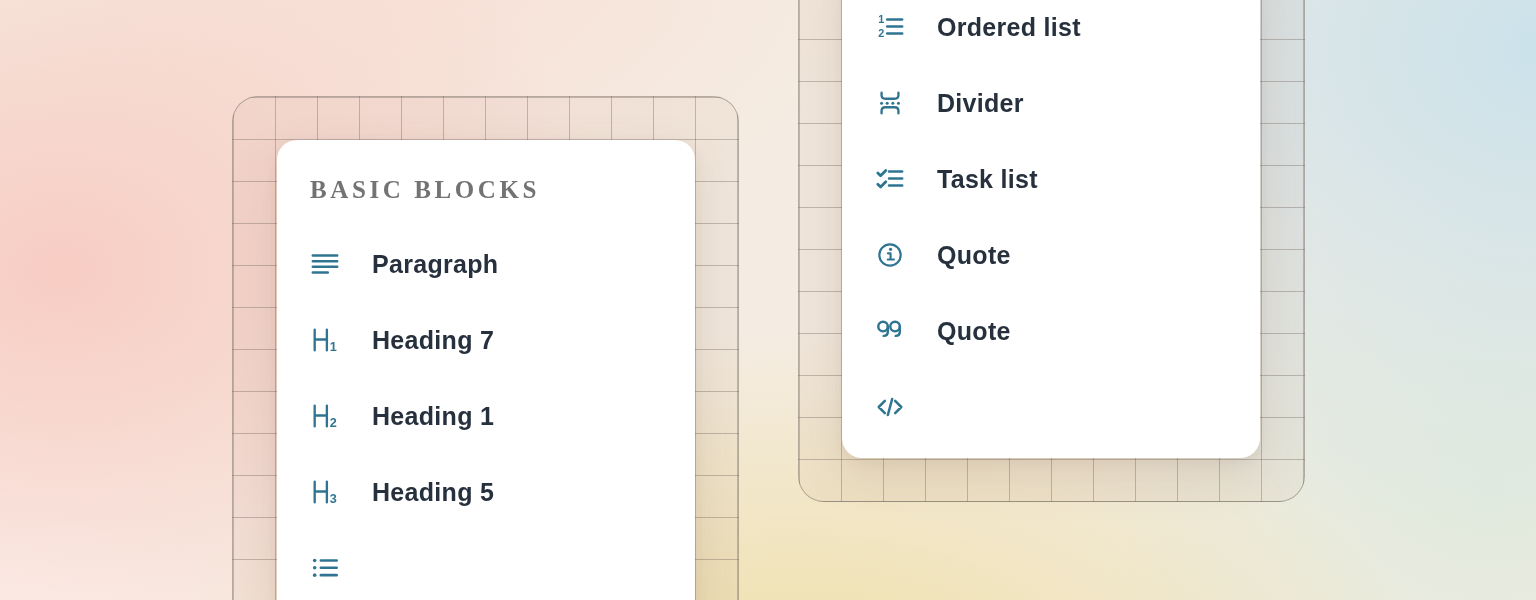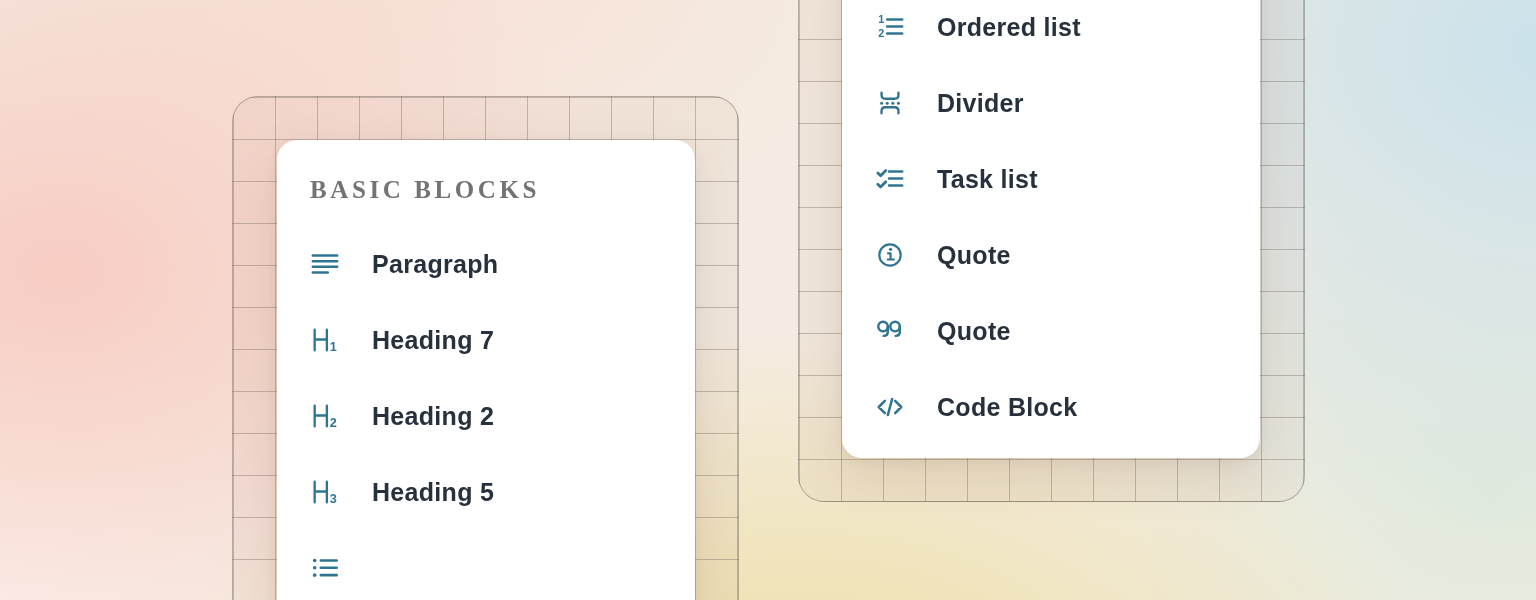--- a/index.html
+++ b/index.html
@@ -74,21 +74,21 @@
           </span>
           <span class="label">Heading 7</span>
         </div>
         <div class="item">
           <span class="icon">
             <svg viewBox="0 0 32 32" fill="none" stroke="#2f7592" stroke-width="2.7" stroke-linecap="round" stroke-linejoin="round" aria-hidden="true">
               <path stroke-width="2.5" d="M5 5v22M5 15.5h13M18 5v22"></path>
               <text x="21" y="28" font-size="13.5" font-weight="700" fill="#2f7592" stroke="none" font-family="Liberation Sans, sans-serif">2</text>
             </svg>
           </span>
-          <span class="label">Heading 2</span>
+          <span class="label">Heading 1</span>
         </div>
         <div class="item">
           <span class="icon">
             <svg viewBox="0 0 32 32" fill="none" stroke="#2f7592" stroke-width="2.7" stroke-linecap="round" stroke-linejoin="round" aria-hidden="true">
               <path stroke-width="2.5" d="M5 5v22M5 15.5h13M18 5v22"></path>
               <text x="21" y="28" font-size="13.5" font-weight="700" fill="#2f7592" stroke="none" font-family="Liberation Sans, sans-serif">3</text>
             </svg>
           </span>
           <span class="label">Heading 5</span>
         </div>
@@ -158,17 +158,16 @@
             </svg>
           </span>
           <span class="label">Quote</span>
         </div>
         <div class="item">
           <span class="icon">
             <svg viewBox="0 0 32 32" fill="none" stroke="#2f7592" stroke-width="2.7" stroke-linecap="round" stroke-linejoin="round" aria-hidden="true">
               <path d="M10.5 9.5L4 16l6.5 6.5M21.5 9.5L28 16l-6.5 6.5M18.3 7.5l-4.6 17"></path>
             </svg>
           </span>
-          <span class="label">Code Block</span>
         </div>
       </div>
   </div>
 </div>
 
 </body></html>

